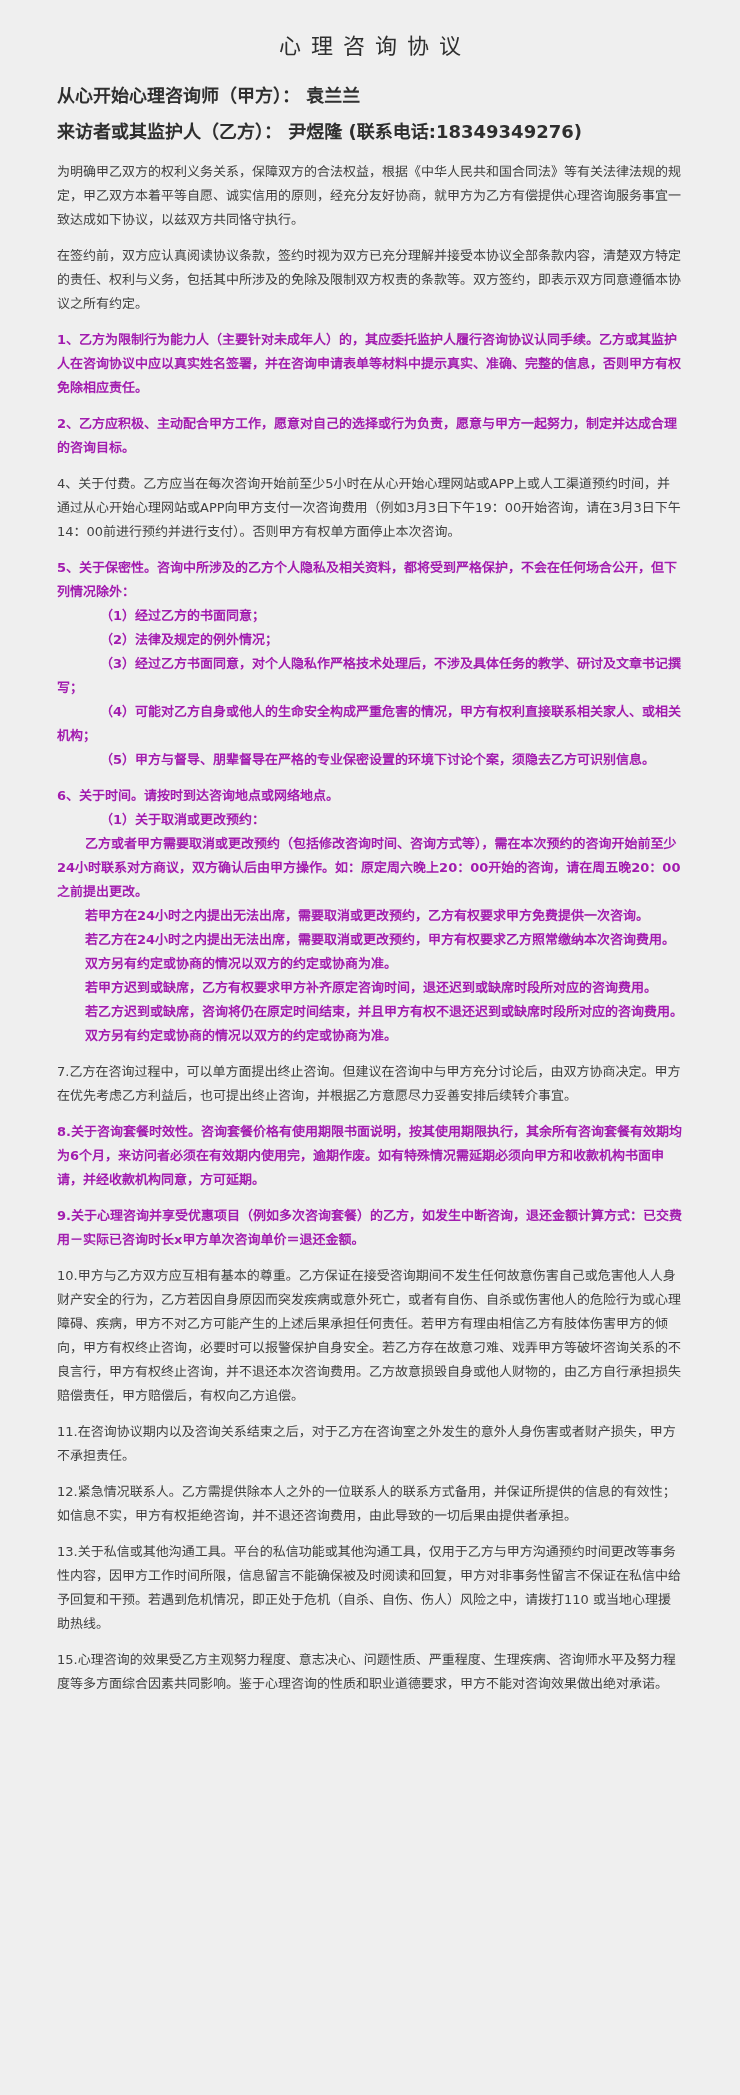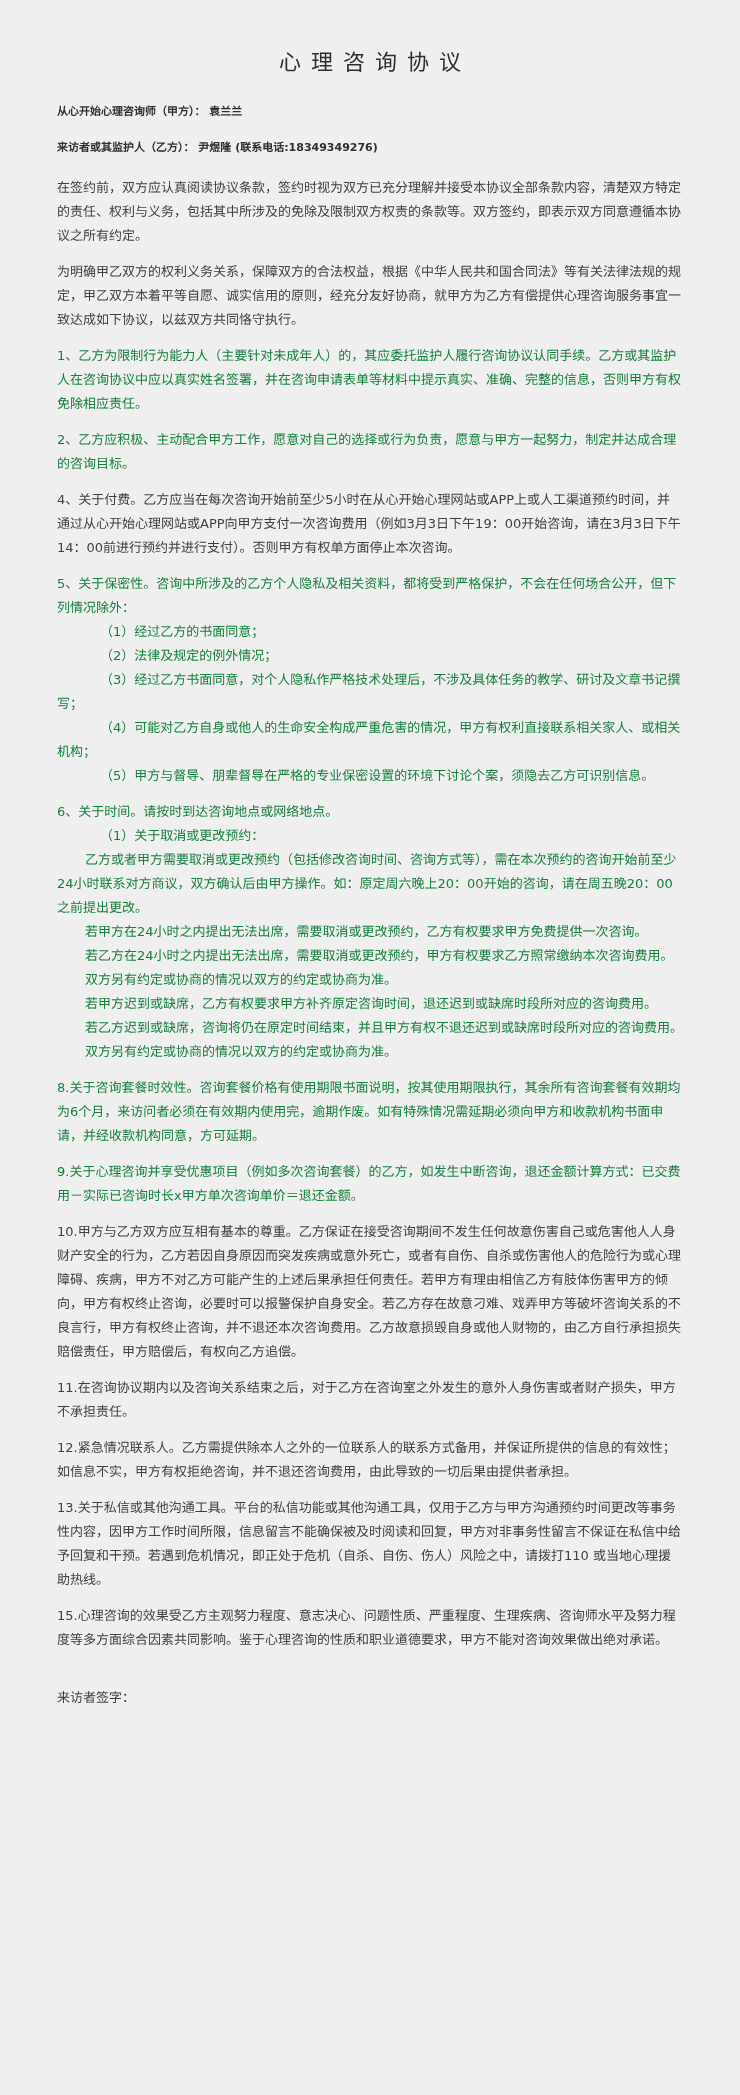--- a/index.html
+++ b/index.html
@@ -1,53 +1,53 @@
 <!DOCTYPE html>
 <html lang="zh-CN"><head>
 <meta charset="utf-8">
 <title>心理咨询协议</title>
 <style>
   html,body{margin:0;padding:0;}
   body{background:#efefef;font-family:"DejaVu Sans","Liberation Sans",sans-serif;}
   .page{
-    width:740px;height:1703px;margin:16px auto;background:#efefef;
+    width:740px;height:1703px;margin:0 auto;background:#efefef;
     color:#404040;overflow:hidden;position:relative;
   }
   .content{padding:12px 57px 0 57px;font-size:13px;}
   .doc-title{
     text-align:center;font-size:22px;font-weight:400;color:#2f2f2f;
     letter-spacing:10px;padding-left:10px;margin:16px 0 24px 0;
   }
   p{margin:0;line-height:24px;}
-  .party{font-weight:700;color:#2f2f2f;font-size:11px;margin:0 0 12px 0;line-height:24px;}
+  .party{font-weight:700;color:#2f2f2f;font-size:18px;margin:0 0 12px 0;line-height:24px;}
   .party-b{margin-bottom:16px;}
   .para{margin:12px 0;line-height:24px;}
   .block{margin:12px 0;}
   .block p{margin:0;line-height:24px;}
-  .bold{font-weight:400;color:#15803d;}
+  .bold{font-weight:700;color:#a21caf;}
   .ind3{text-indent:43px;}
   .ind2{text-indent:28px;}
   .sign-label{margin-top:34px;}
   .signature{margin:28px 0 0 22px;width:190px;height:178px;}
   .signature svg{display:block;width:190px;height:178px;}
   .signature path{fill:none;stroke:#3a3a3a;stroke-width:2.2;stroke-linecap:round;stroke-linejoin:round;}
 </style>
 </head>
 <body>
 
 <div class="page">
   <div class="content">
 
     <h1 class="doc-title">心理咨询协议</h1>
 
     <p class="party">从心开始心理咨询师（甲方）： 袁兰兰</p>
     <p class="party party-b">来访者或其监护人（乙方）： 尹煜隆 (联系电话:18349349276)</p>
 
+    <p class="para">为明确甲乙双方的权利义务关系，保障双方的合法权益，根据《中华人民共和国合同法》等有关法律法规的规定，甲乙双方本着平等自愿、诚实信用的原则，经充分友好协商，就甲方为乙方有偿提供心理咨询服务事宜一致达成如下协议，以兹双方共同恪守执行。</p>
     <p class="para">在签约前，双方应认真阅读协议条款，签约时视为双方已充分理解并接受本协议全部条款内容，清楚双方特定的责任、权利与义务，包括其中所涉及的免除及限制双方权责的条款等。双方签约，即表示双方同意遵循本协议之所有约定。</p>
-    <p class="para">为明确甲乙双方的权利义务关系，保障双方的合法权益，根据《中华人民共和国合同法》等有关法律法规的规定，甲乙双方本着平等自愿、诚实信用的原则，经充分友好协商，就甲方为乙方有偿提供心理咨询服务事宜一致达成如下协议，以兹双方共同恪守执行。</p>
 
     <p class="para bold">1、乙方为限制行为能力人（主要针对未成年人）的，其应委托监护人履行咨询协议认同手续。乙方或其监护人在咨询协议中应以真实姓名签署，并在咨询申请表单等材料中提示真实、准确、完整的信息，否则甲方有权免除相应责任。</p>
     <p class="para bold">2、乙方应积极、主动配合甲方工作，愿意对自己的选择或行为负责，愿意与甲方一起努力，制定并达成合理的咨询目标。</p>
     <p class="para">4、关于付费。乙方应当在每次咨询开始前至少5小时在从心开始心理网站或APP上或人工渠道预约时间，并通过从心开始心理网站或APP向甲方支付一次咨询费用（例如3月3日下午19：00开始咨询，请在3月3日下午14：00前进行预约并进行支付）。否则甲方有权单方面停止本次咨询。</p>
 
     <div class="block bold">
       <p>5、关于保密性。咨询中所涉及的乙方个人隐私及相关资料，都将受到严格保护，不会在任何场合公开，但下列情况除外：</p>
       <p class="ind3">（1）经过乙方的书面同意；</p>
       <p class="ind3">（2）法律及规定的例外情况；</p>
       <p class="ind3">（3）经过乙方书面同意，对个人隐私作严格技术处理后，不涉及具体任务的教学、研讨及文章书记撰写；</p>
@@ -60,20 +60,21 @@
       <p class="ind3">（1）关于取消或更改预约：</p>
       <p class="ind2">乙方或者甲方需要取消或更改预约（包括修改咨询时间、咨询方式等），需在本次预约的咨询开始前至少24小时联系对方商议，双方确认后由甲方操作。如：原定周六晚上20：00开始的咨询，请在周五晚20：00之前提出更改。</p>
       <p class="ind2">若甲方在24小时之内提出无法出席，需要取消或更改预约，乙方有权要求甲方免费提供一次咨询。</p>
       <p class="ind2">若乙方在24小时之内提出无法出席，需要取消或更改预约，甲方有权要求乙方照常缴纳本次咨询费用。</p>
       <p class="ind2">双方另有约定或协商的情况以双方的约定或协商为准。</p>
       <p class="ind2">若甲方迟到或缺席，乙方有权要求甲方补齐原定咨询时间，退还迟到或缺席时段所对应的咨询费用。</p>
       <p class="ind2">若乙方迟到或缺席，咨询将仍在原定时间结束，并且甲方有权不退还迟到或缺席时段所对应的咨询费用。</p>
       <p class="ind2">双方另有约定或协商的情况以双方的约定或协商为准。</p>
     </div>
 
+    <p class="para">7.乙方在咨询过程中，可以单方面提出终止咨询。但建议在咨询中与甲方充分讨论后，由双方协商决定。甲方在优先考虑乙方利益后，也可提出终止咨询，并根据乙方意愿尽力妥善安排后续转介事宜。</p>
     <p class="para bold">8.关于咨询套餐时效性。咨询套餐价格有使用期限书面说明，按其使用期限执行，其余所有咨询套餐有效期均为6个月，来访问者必须在有效期内使用完，逾期作废。如有特殊情况需延期必须向甲方和收款机构书面申请，并经收款机构同意，方可延期。</p>
     <p class="para bold">9.关于心理咨询并享受优惠项目（例如多次咨询套餐）的乙方，如发生中断咨询，退还金额计算方式：已交费用－实际已咨询时长x甲方单次咨询单价＝退还金额。</p>
     <p class="para">10.甲方与乙方双方应互相有基本的尊重。乙方保证在接受咨询期间不发生任何故意伤害自己或危害他人人身财产安全的行为，乙方若因自身原因而突发疾病或意外死亡，或者有自伤、自杀或伤害他人的危险行为或心理障碍、疾病，甲方不对乙方可能产生的上述后果承担任何责任。若甲方有理由相信乙方有肢体伤害甲方的倾向，甲方有权终止咨询，必要时可以报警保护自身安全。若乙方存在故意刁难、戏弄甲方等破坏咨询关系的不良言行，甲方有权终止咨询，并不退还本次咨询费用。乙方故意损毁自身或他人财物的，由乙方自行承担损失赔偿责任，甲方赔偿后，有权向乙方追偿。</p>
     <p class="para">11.在咨询协议期内以及咨询关系结束之后，对于乙方在咨询室之外发生的意外人身伤害或者财产损失，甲方不承担责任。</p>
     <p class="para">12.紧急情况联系人。乙方需提供除本人之外的一位联系人的联系方式备用，并保证所提供的信息的有效性；如信息不实，甲方有权拒绝咨询，并不退还咨询费用，由此导致的一切后果由提供者承担。</p>
     <p class="para">13.关于私信或其他沟通工具。平台的私信功能或其他沟通工具，仅用于乙方与甲方沟通预约时间更改等事务性内容，因甲方工作时间所限，信息留言不能确保被及时阅读和回复，甲方对非事务性留言不保证在私信中给予回复和干预。若遇到危机情况，即正处于危机（自杀、自伤、伤人）风险之中，请拨打110 或当地心理援助热线。</p>
     <p class="para">15.心理咨询的效果受乙方主观努力程度、意志决心、问题性质、严重程度、生理疾病、咨询师水平及努力程度等多方面综合因素共同影响。鉴于心理咨询的性质和职业道德要求，甲方不能对咨询效果做出绝对承诺。</p>
 
     <p class="para sign-label">来访者签字：</p>
 

